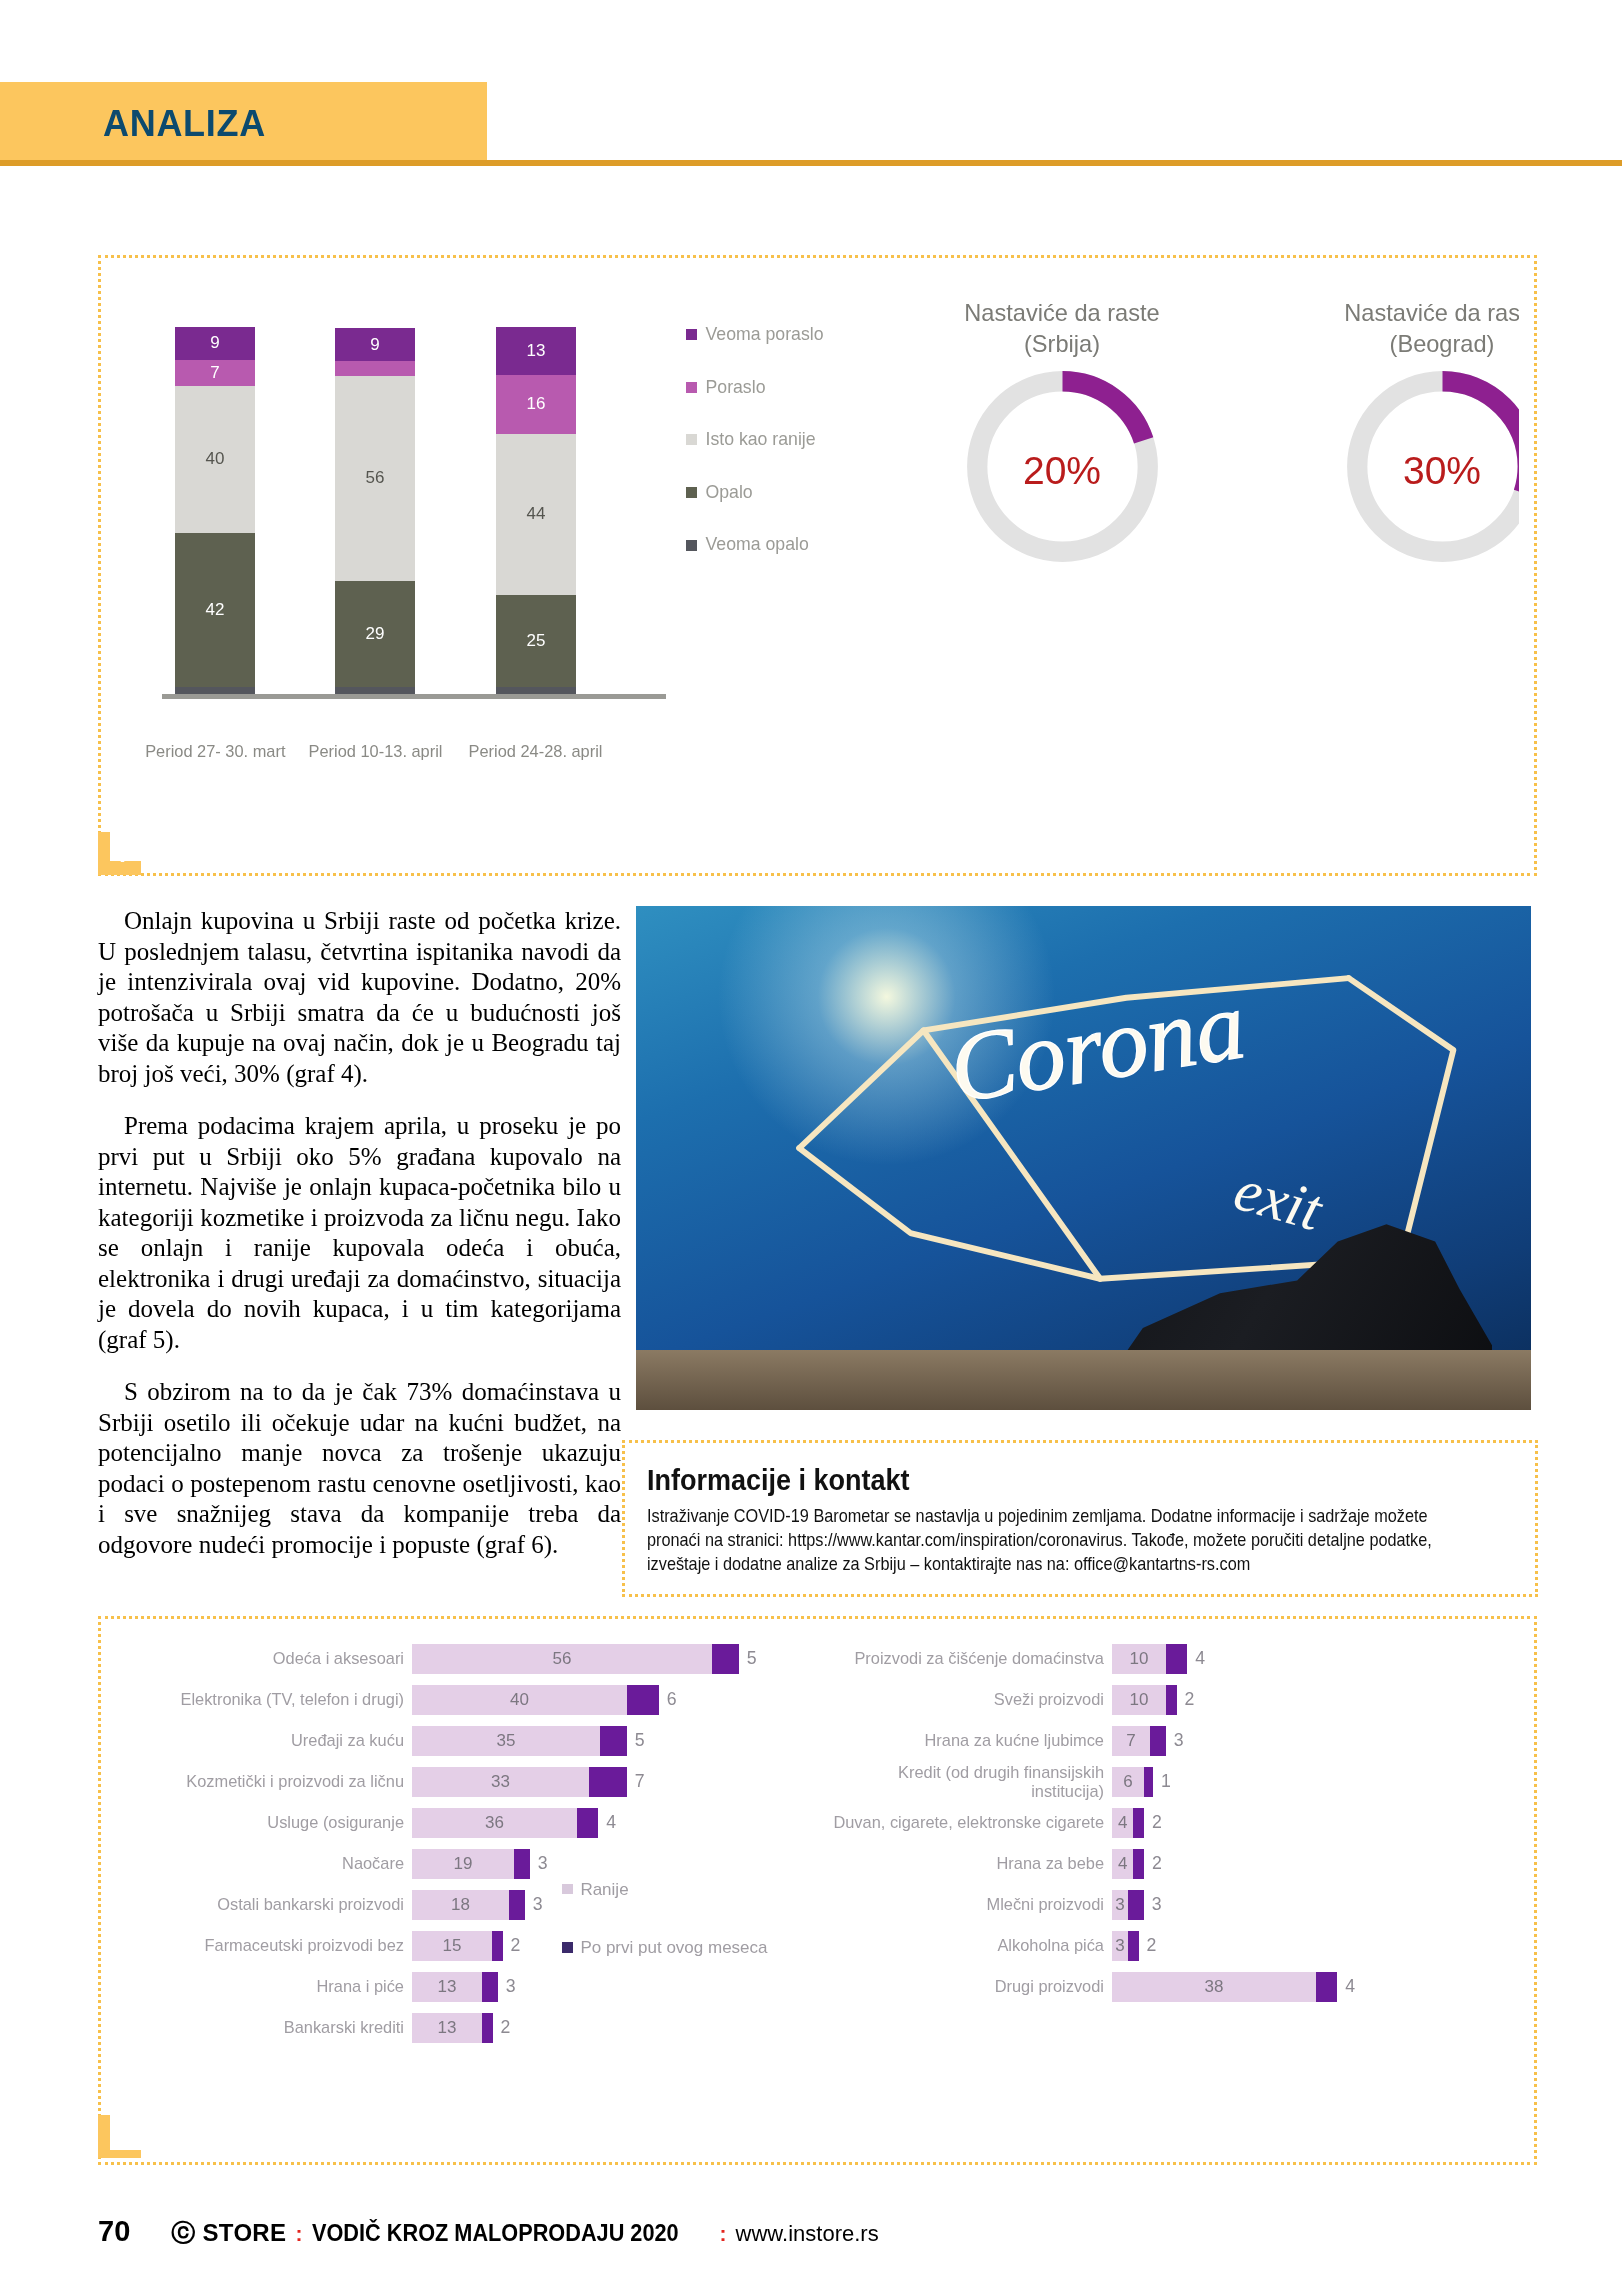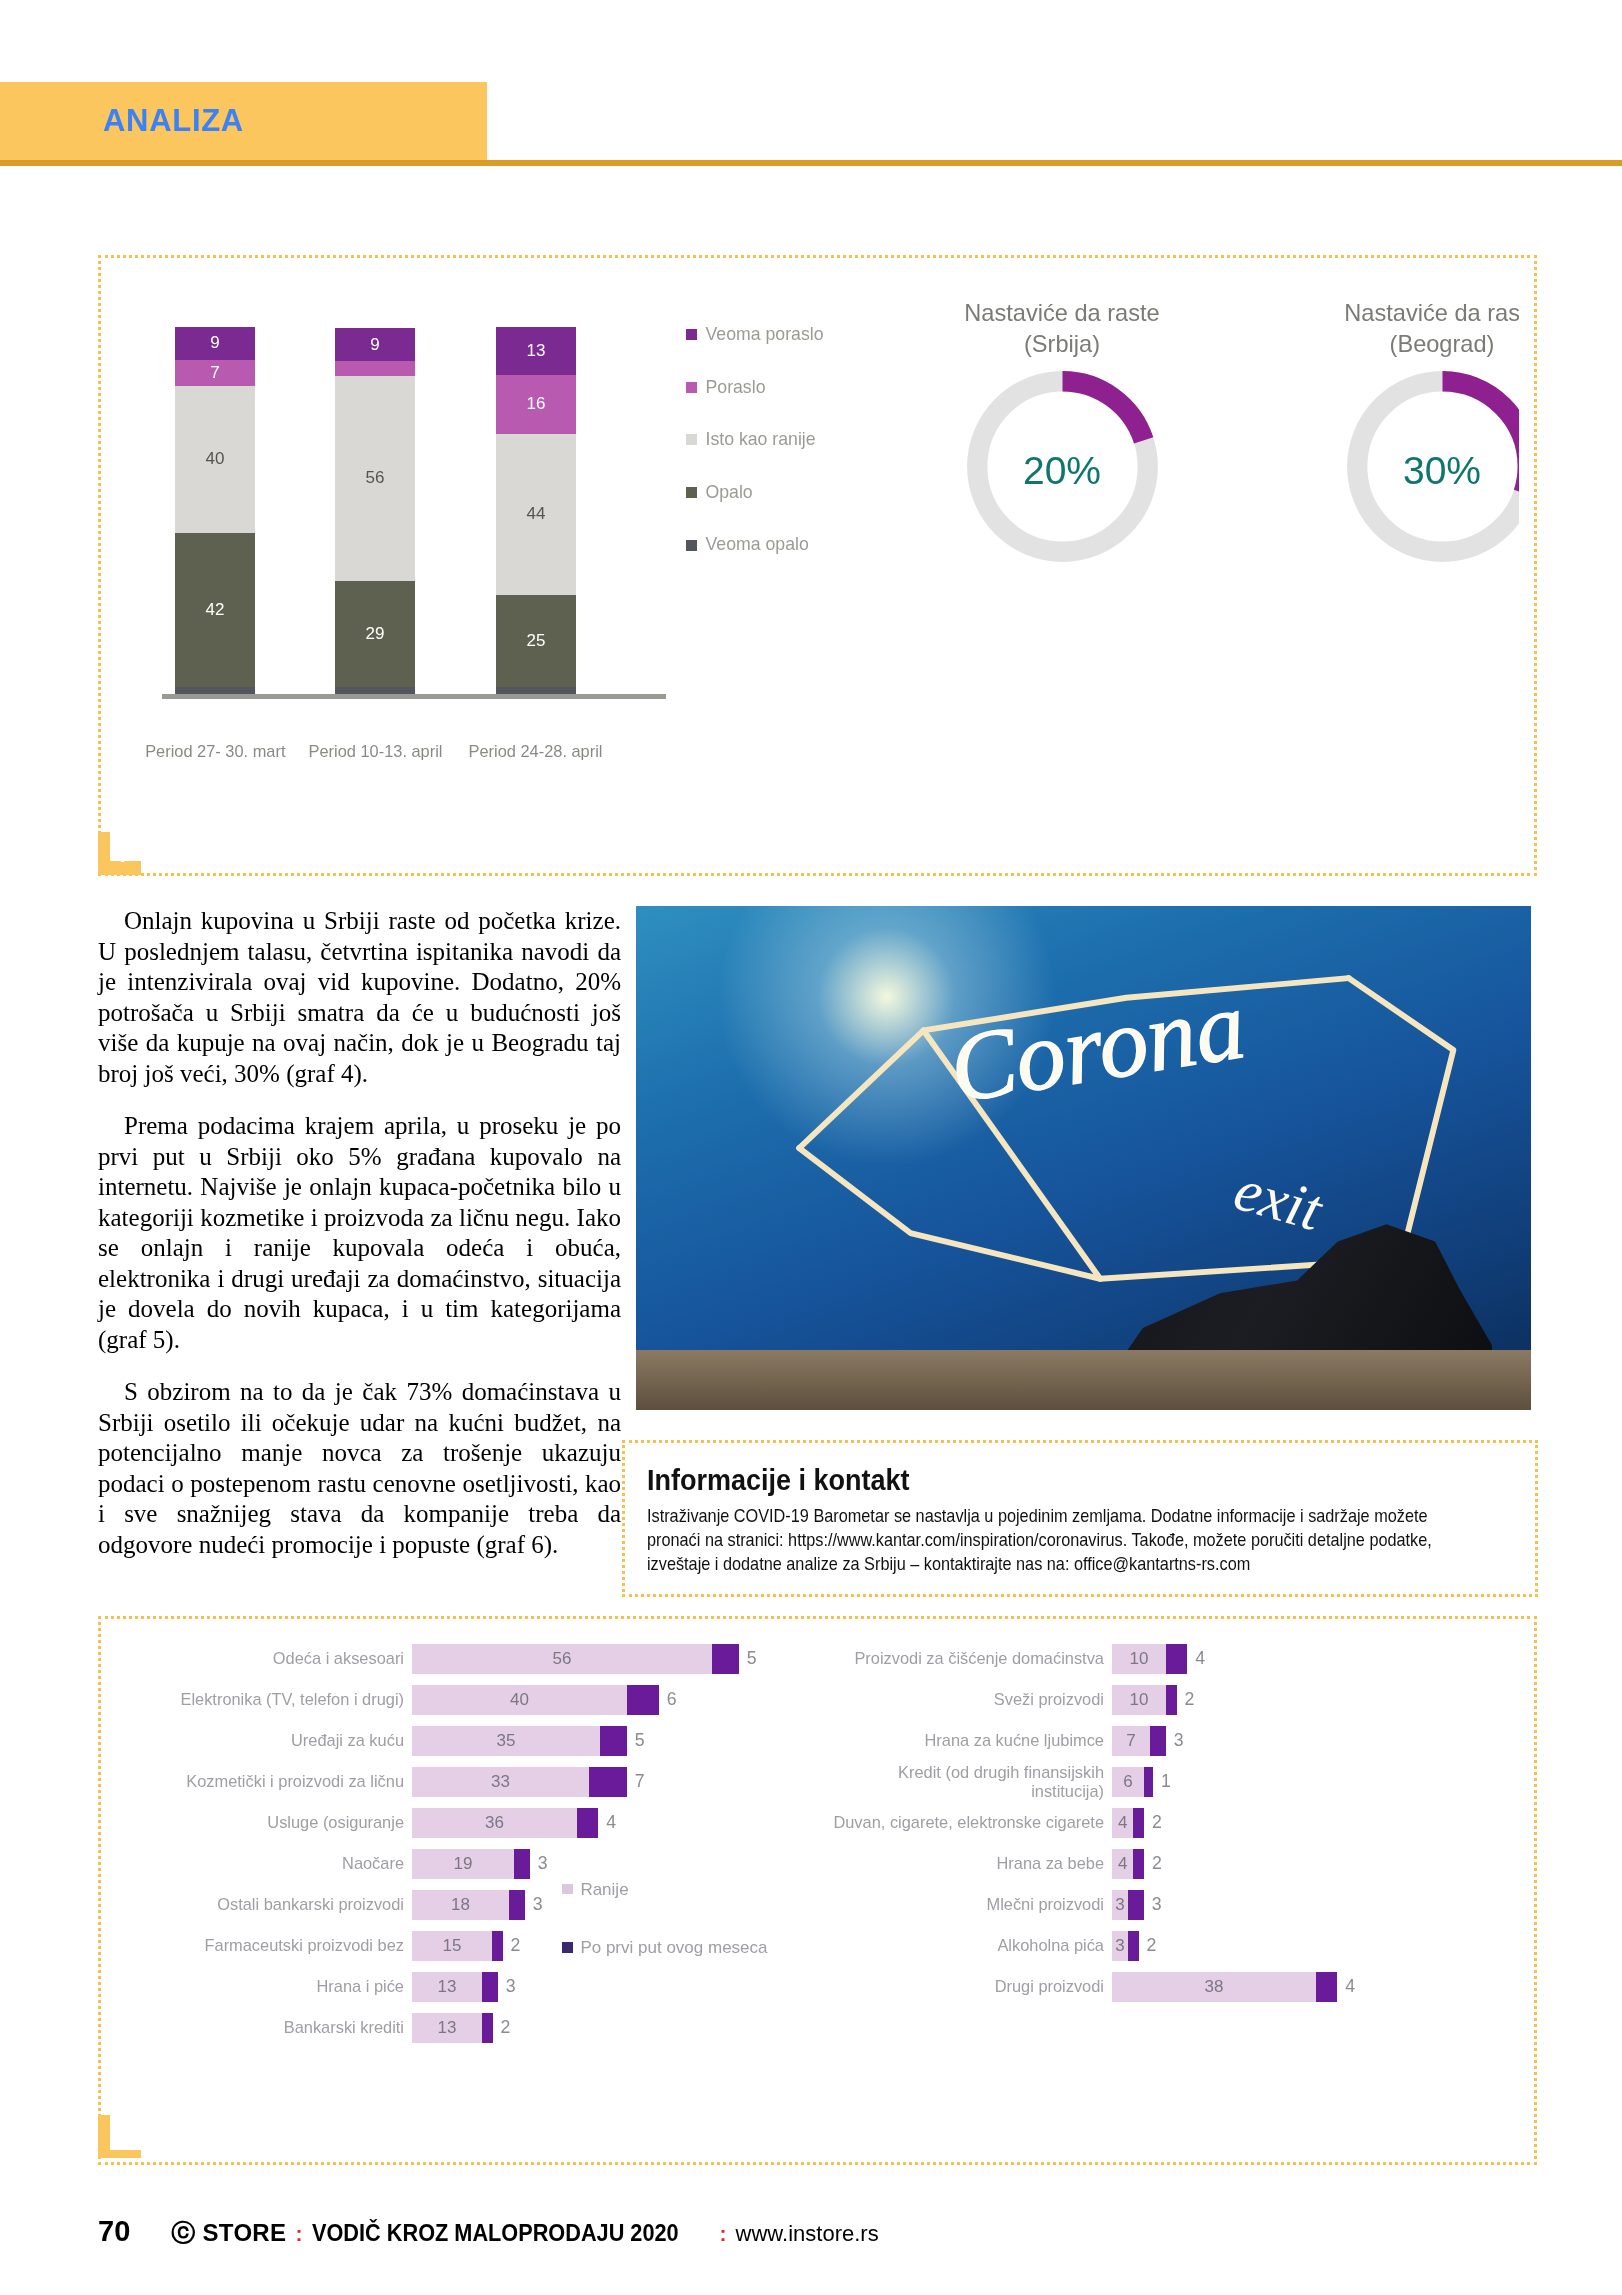--- a/index.html
+++ b/index.html
@@ -1,19 +1,19 @@
 <!DOCTYPE html>
 <html style="font-size:10.5px"><head>
 <meta charset="utf-8">
 <style>
   html,body{margin:0;padding:0;background:#fff;}
   body{width:1623px;height:2295px;position:relative;font-family:"Liberation Sans",sans-serif;-webkit-font-smoothing:antialiased;}
   .hdr-yellow{position:absolute;left:0;top:82px;width:487px;height:79px;background:#fcc65e;}
   .hdr-rule{position:absolute;left:0;top:160px;width:1623px;height:5.9px;background:#dd9c28;}
-  .hdr-title{position:absolute;left:103px;top:103px;font-size:31px;font-weight:bold;color:#3b82f6;letter-spacing:0.7px;font-family:"Liberation Sans",sans-serif;}
+  .hdr-title{position:absolute;left:103px;top:103px;font-size:36px;font-weight:bold;color:#0c4a6e;letter-spacing:0.7px;font-family:"Liberation Sans",sans-serif;}
 
   
   .dotted{position:absolute;border:3.9px dotted #f7c04a;}
 
   .box4{left:98px;top:255px;width:1433px;height:615px;}
   .box5{left:98px;top:1616px;width:1433px;height:543px;}
   .boxinfo{left:622px;top:1440px;width:910px;height:151px;}
 
   .graf-badge{position:absolute;width:43px;height:43px;background:#fcc65e;color:#fff;
      font-size:26px;font-weight:bold;display:flex;align-items:center;justify-content:center;}
@@ -35,21 +35,21 @@
   .g4-legend{position:absolute;left:576px;top:60px;width:196px;}
   .leg-row{display:flex;align-items:flex-start;margin-bottom:31px;font-size:17.7px;color:#9b9b96;line-height:1.22;}
   .leg-sw{width:11px;height:11px;margin-right:8.5px;margin-top:5.2px;flex:0 0 auto;}
 
   
   .donut-wrap{position:absolute;top:34px;width:308px;text-align:center;}
   .donut-title{font-size:23.6px;color:#7b7b76;line-height:1.3;margin-bottom:6px;font-family:"Liberation Sans",sans-serif;}
   .donut{position:relative;width:203px;height:203px;margin:0 auto;}
   .donut svg{display:block;}
   .donut-val{position:absolute;left:0;right:0;top:50%;transform:translateY(-40%);
-     font-size:39px;color:#0f766e;font-family:"Liberation Sans",sans-serif;}
+     font-size:39px;color:#b91c1c;font-family:"Liberation Sans",sans-serif;}
 
   
   .col-text{position:absolute;left:98px;top:906px;width:523px;
       font-family:"Liberation Serif",serif;font-size:25px;line-height:1.22;color:#000;text-align:justify;}
   .col-text p{margin:0 0 22px 0;text-indent:26px;}
 
   
   .photo{position:absolute;left:636px;top:906px;width:895px;height:504px;overflow:hidden;}
   .photo-inner{position:absolute;inset:0;background:
       radial-gradient(circle at 28% 18%, rgba(255,255,225,.95) 0%, rgba(190,225,235,.4) 9%, rgba(0,0,0,0) 22%),

